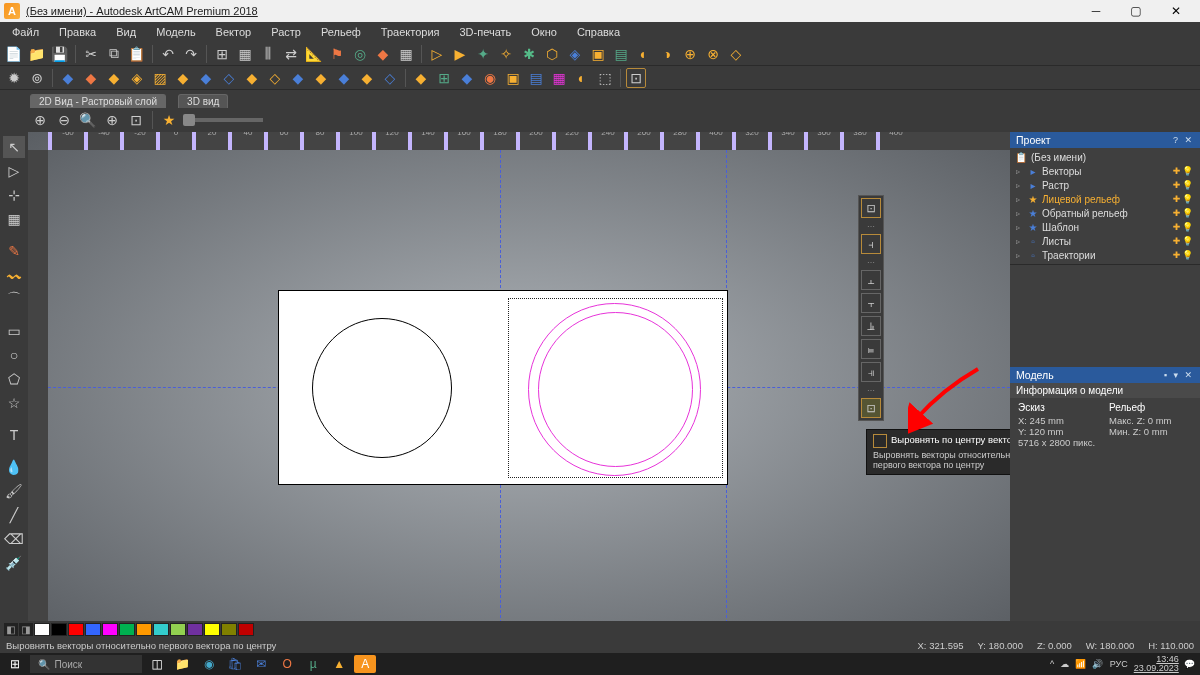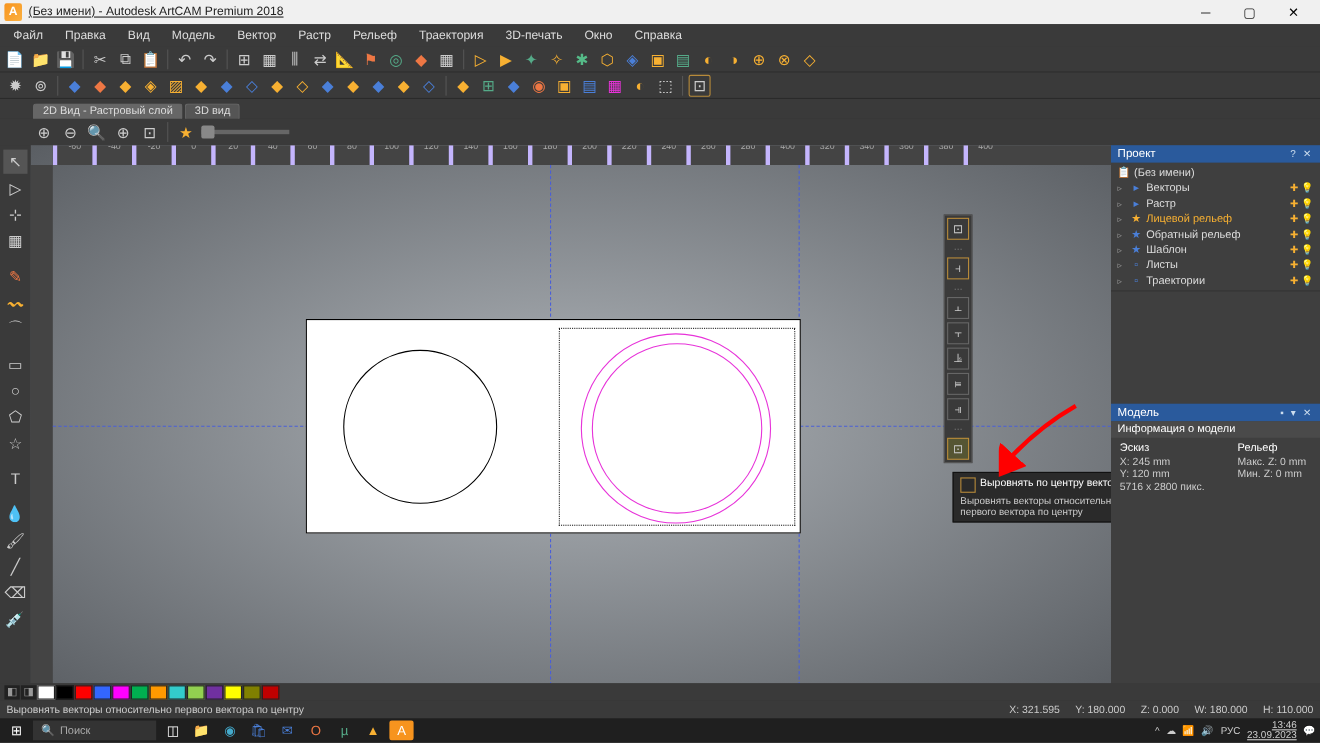--- a/index.html
+++ b/index.html
@@ -17,21 +17,21 @@
 .menubar { height: 20px; background: #3a3a3a; display: flex; align-items: center; padding: 0 4px; gap: 4px; }
 .menu-item { padding: 2px 8px; font-size: 11px; color: #ddd; }
 
 
 .toolbar-row { height: 24px; background: #3a3a3a; display: flex; align-items: center; padding: 0 4px; gap: 3px; border-bottom: 1px solid #2a2a2a; }
 .tbtn { width: 20px; height: 20px; display: flex; align-items: center; justify-content: center; font-size: 14px; border-radius: 2px; }
 .sep { width: 1px; height: 18px; background: #555; margin: 0 2px; }
 
 
 .tabs-row { height: 18px; background: #3a3a3a; display: flex; align-items: flex-end; padding-left: 30px; }
-.tab { padding: 1px 8px; background: #555; color: #ddd; font-size: 10px; border-radius: 3px 3px 0 0; margin-right: 2px; border:1px solid #666; border-bottom:none;}
+.tab { padding: 1px 8px; background: #555; color: #ddd; font-size: 10px; border-radius: 3px 3px 0 0; margin-right: 12px; border:1px solid #666; border-bottom:none;}
 .tab.active { background: #666; }
 
 
 .zoom-row { height: 24px; background: #3a3a3a; display: flex; align-items: center; padding-left: 30px; gap: 4px; }
 .zoom-slider { width: 80px; height: 4px; background: #666; position: relative; }
 .zoom-slider::after { content:''; position:absolute; left:0; top:-4px; width:12px; height:12px; background:#888; border-radius:2px; }
 
 
 .workspace { display: flex; height: 501px; }
 .left-tools { width: 28px; background: #3a3a3a; display: flex; flex-direction: column; align-items: center; padding-top: 4px; gap: 2px; }
@@ -72,21 +72,21 @@
 .panel-head { background: #2a5a9c; color: #fff; padding: 2px 6px; font-size: 10.5px; display:flex; align-items:center; justify-content:space-between; }
 .panel-head .ctrls { font-size:9px; letter-spacing:2px; color:#cde;}
 .panel-body { padding: 2px 4px; background:#3f3f3f; }
 .tree-row { display:flex; align-items:center; gap:3px; padding:1px 2px; font-size:10px; color:#ddd; }
 .tree-row.hl { color:#f7b032; }
 .tree-row .ticon { width:12px; height:12px; display:inline-flex; align-items:center; justify-content:center; font-size:10px;}
 .tree-row .tri { color:#999; font-size:8px; width:8px;}
 .tree-row .tail { margin-left:auto; font-size:9px; color:#f7b032; }
 .panel-dark { background:#3f3f3f; flex:1; }
 .info-sub { background:#4a4a4a; padding:2px 6px; font-size:10px; color:#fff; }
-.info-grid { display:flex; gap:30px; padding:4px 8px; font-size:9.5px; color:#ccc;}
+.info-grid { display:flex; gap:14px; padding:4px 8px; font-size:9.5px; color:#ccc;}
 .info-col b { color:#fff; display:block; font-weight:normal; font-size:10px; margin-bottom:2px;}
 
 
 .colorbar { height: 16px; background:#3a3a3a; display:flex; align-items:center; padding:0 4px; gap:1px; position:absolute; bottom:38px; left:0; right:0;}
 .cswatch { width:16px; height:13px; border:1px solid #222;}
 .cx { width:14px; height:13px; background:#222; color:#999; display:flex;align-items:center;justify-content:center;font-size:10px;}
 
 
 .status { height: 16px; background:#3a3a3a; font-size:9.5px; color:#ccc; display:flex; align-items:center; padding:0 6px; position:absolute; bottom:22px; left:0; right:0; justify-content:space-between;}
 .status .coords { display:flex; gap:14px; }

